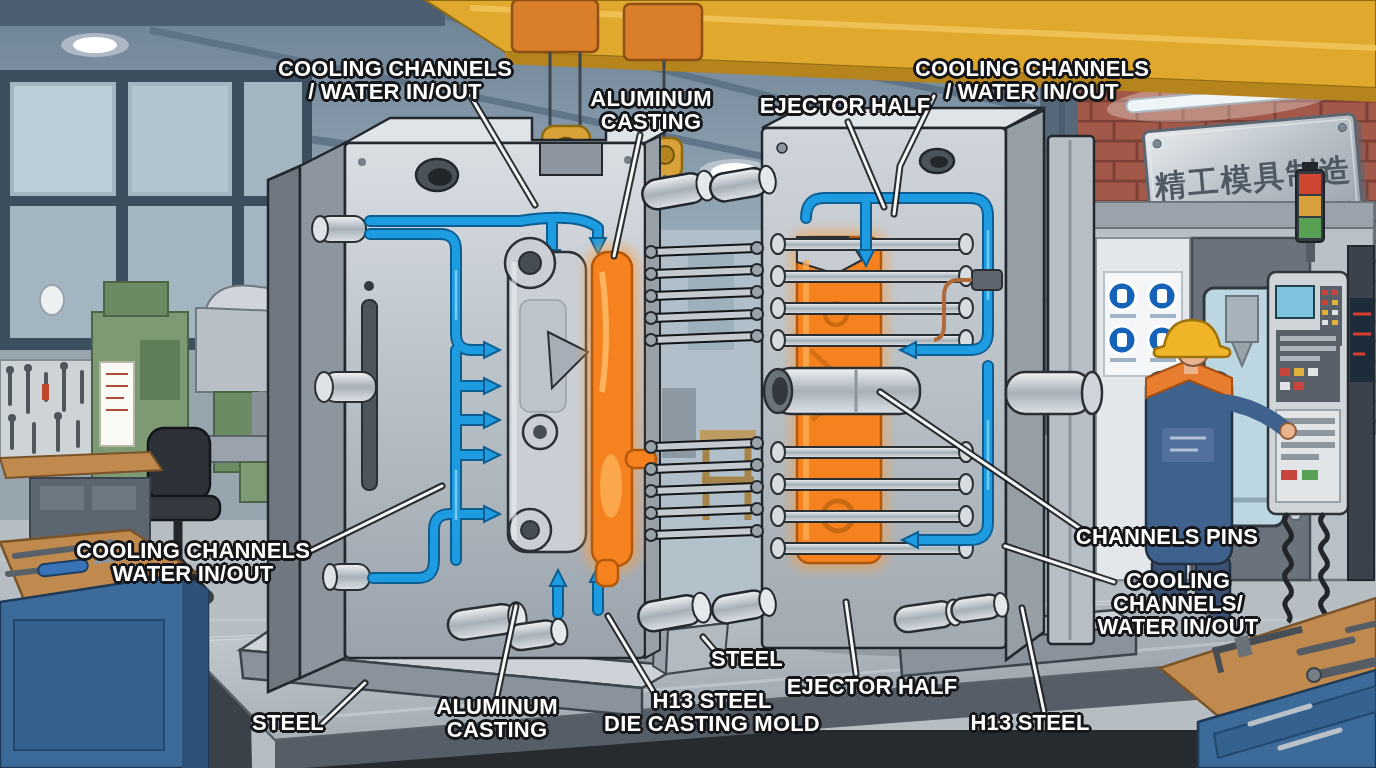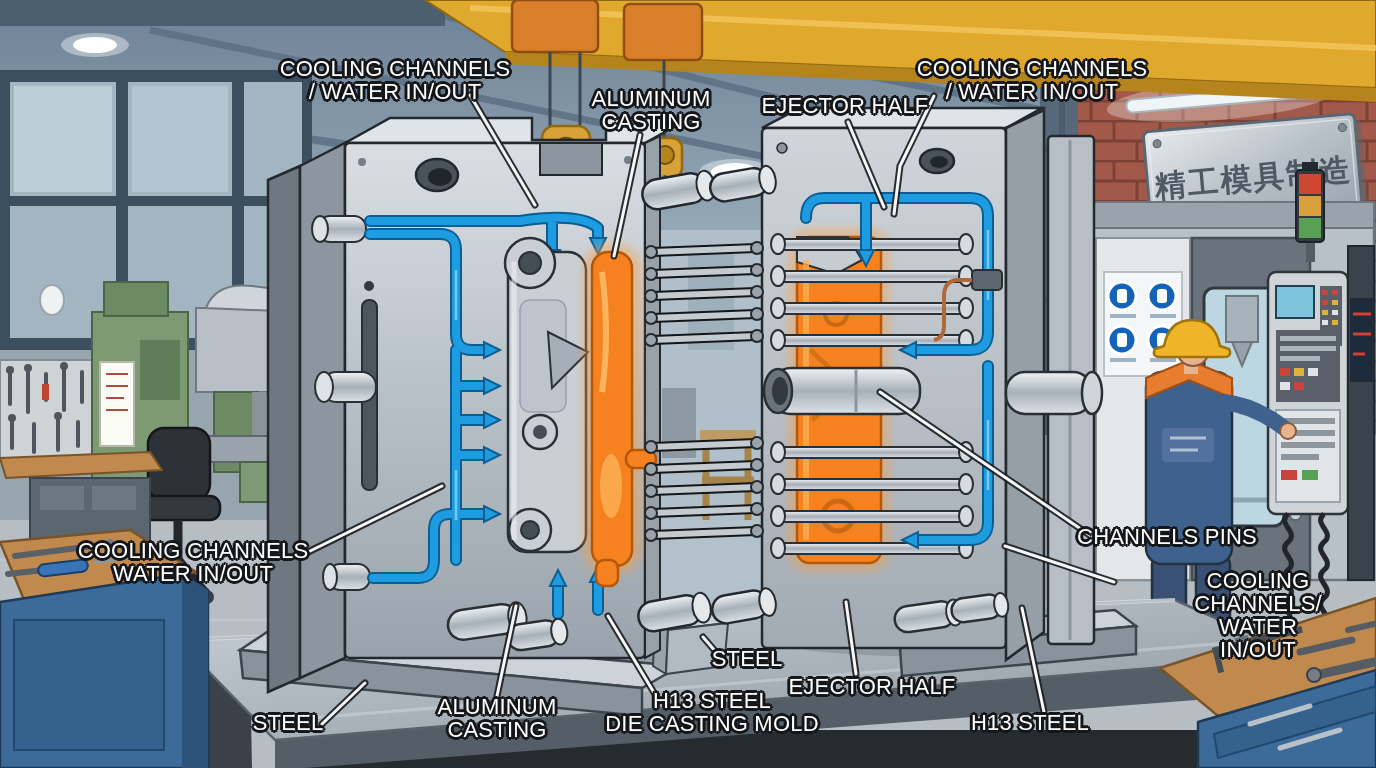--- a/index.html
+++ b/index.html
@@ -3,21 +3,21 @@
 <meta charset="utf-8">
 <style>
   html,body{margin:0;padding:0;background:#222;}
   .stage{
     position:relative;width:1376px;height:768px;overflow:hidden;
     font-family:"Liberation Sans", sans-serif;background:#8fa0ad;
   }
   .stage svg{position:absolute;left:0;top:0;}
   .lbl{
     position:absolute;transform:translateX(-50%);
-    color:#fff;font-weight:400;font-size:22px;line-height:1.04;
+    color:#fff;font-weight:700;font-size:22px;line-height:1.04;
     text-align:center;white-space:pre-line;letter-spacing:.2px;
     text-shadow:3px 0 0 #141619,-3px 0 0 #141619,0 3px 0 #141619,0 -3px 0 #141619,
                 2px 2px 0 #141619,-2px 2px 0 #141619,2px -2px 0 #141619,-2px -2px 0 #141619;
     pointer-events:none;
   }
 </style>
 </head>
 <body>
 
 <div class="stage">
@@ -652,21 +652,21 @@
 <div class="lbl" style="left:395px;top:58px">COOLING CHANNELS
 / WATER IN/OUT</div>
 <div class="lbl" style="left:651px;top:88px">ALUMINUM
 CASTING</div>
 <div class="lbl" style="left:845px;top:95px">EJECTOR HALF</div>
 <div class="lbl" style="left:1032px;top:58px">COOLING CHANNELS
 / WATER IN/OUT</div>
 <div class="lbl" style="left:193px;top:540px">COOLING CHANNELS
 WATER IN/OUT</div>
 <div class="lbl" style="left:1167px;top:526px">CHANNELS PINS</div>
-<div class="lbl" style="left:1258px;top:570px">COOLING CHANNELS/
+<div class="lbl" style="left:1178px;top:570px">COOLING CHANNELS/
 WATER IN/OUT</div>
 <div class="lbl" style="left:288px;top:712px">STEEL</div>
 <div class="lbl" style="left:497px;top:696px">ALUMINUM
 CASTING</div>
 <div class="lbl" style="left:712px;top:690px">H13 STEEL
 DIE CASTING MOLD</div>
 <div class="lbl" style="left:747px;top:648px">STEEL</div>
 <div class="lbl" style="left:872px;top:676px">EJECTOR HALF</div>
 <div class="lbl" style="left:1030px;top:712px">H13 STEEL</div>
 </div>

